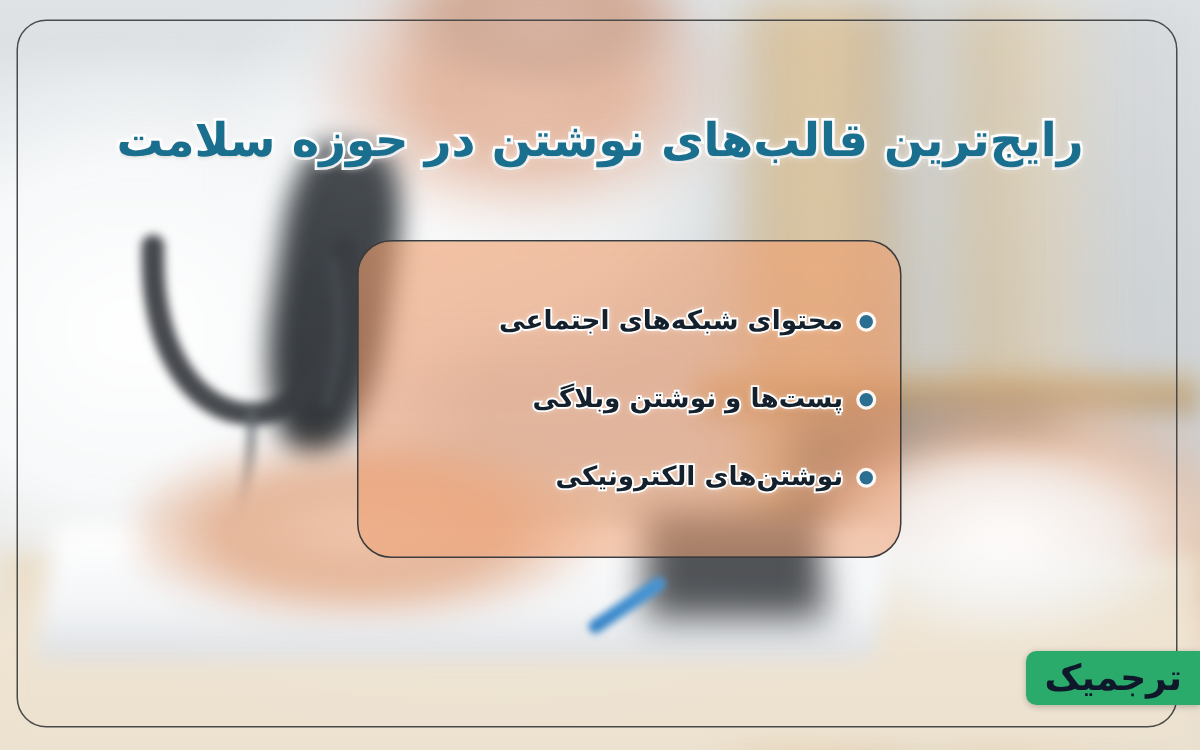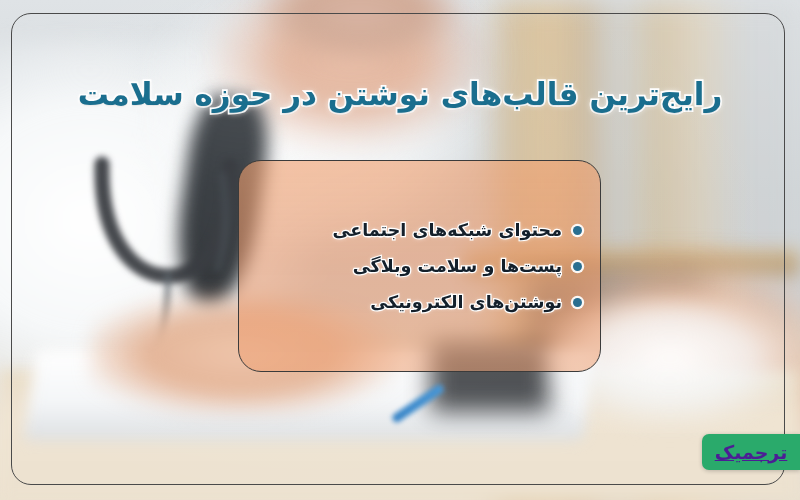--- a/index.html
+++ b/index.html
@@ -260,21 +260,21 @@
     height: 212px;
     box-sizing: border-box;
     border: 1.6px solid #3b3b3b;
     border-radius: 23px;
     background:
       linear-gradient(180deg, rgba(239,160,112,0.62) 0%, rgba(236,151,104,0.56) 45%, rgba(238,162,118,0.55) 100%);
     backdrop-filter: blur(1px);
     display: flex;
     flex-direction: column;
     justify-content: center;
-    gap: 16px;
+    gap: 32px;
     padding: 0 18px 0 18px;
     direction: rtl;
   }
 
   .bullet-row {
     display: flex;
     align-items: center;
     justify-content: flex-start;
     gap: 11px;
     direction: rtl;
@@ -307,27 +307,26 @@
     height: 36px;
     background: #2aaa6b;
     border-radius: 7px 0 0 7px;
     display: flex;
     align-items: center;
     justify-content: center;
     padding: 0 12px;
     box-shadow: 0 1px 4px rgba(0,0,0,0.22);
   }
   .logo-text {
-    color: #4c1d95;
-    font-size: 19px;
+    color: #0f172a;
+    font-size: 24px;
     font-weight: bold;
     direction: rtl;
     line-height: 1;
     white-space: nowrap;
-    text-decoration: underline;
   }
 </style>
 </head>
 <body>
 
 <div id="stage">
 
   <div class="bg-layer bg-base"></div>
   <div class="bg-layer bg-wood"></div>
   <div class="bg-wood-shelf"></div>
@@ -365,21 +364,21 @@
 
   <div class="card">
 
     <div class="bullet-row">
       <span class="dot"></span>
       <span class="bullet-text">محتوای شبکه‌های اجتماعی</span>
     </div>
 
     <div class="bullet-row">
       <span class="dot"></span>
-      <span class="bullet-text">پست‌ها و سلامت وبلاگی</span>
+      <span class="bullet-text">پست‌ها و نوشتن وبلاگی</span>
     </div>
 
     <div class="bullet-row">
       <span class="dot"></span>
       <span class="bullet-text">نوشتن‌های الکترونیکی</span>
     </div>
 
   </div>
 
   <div class="logo-badge">

